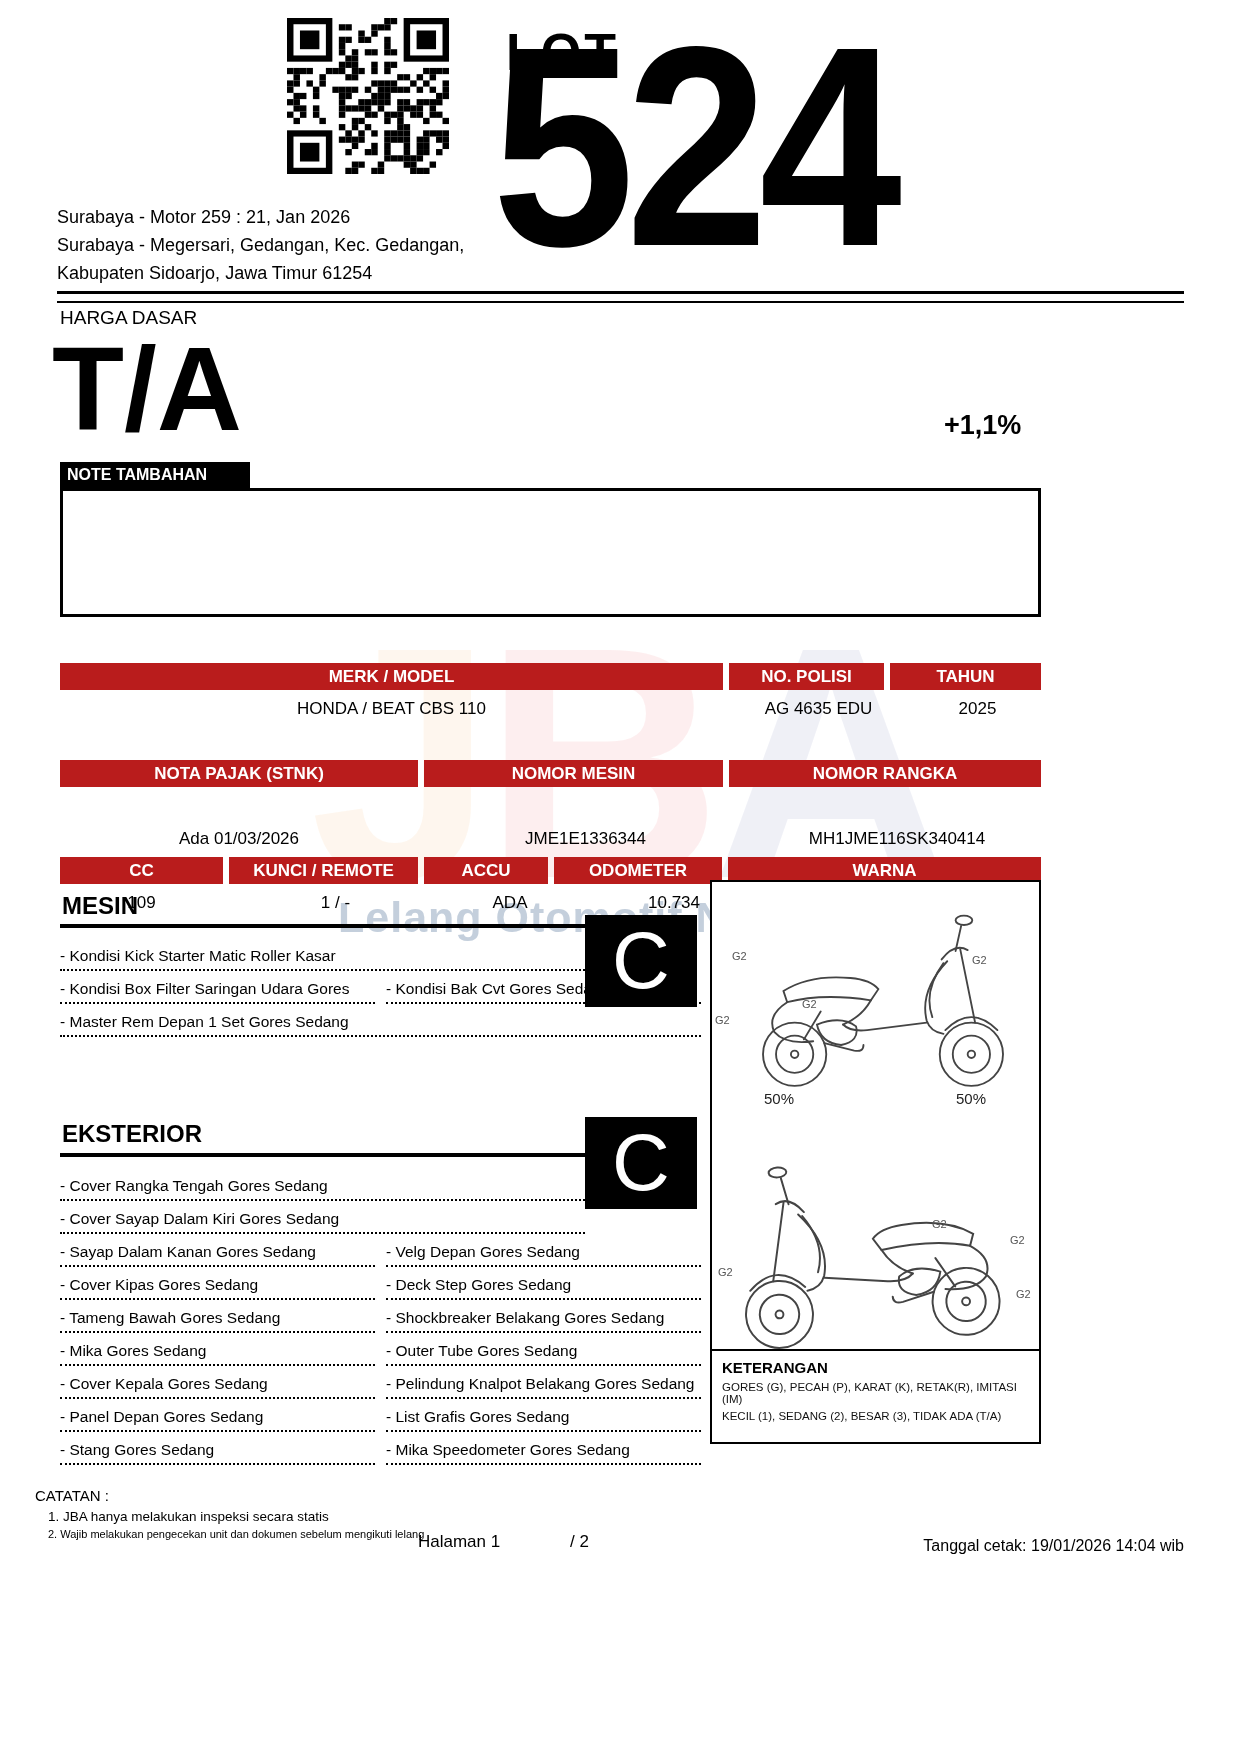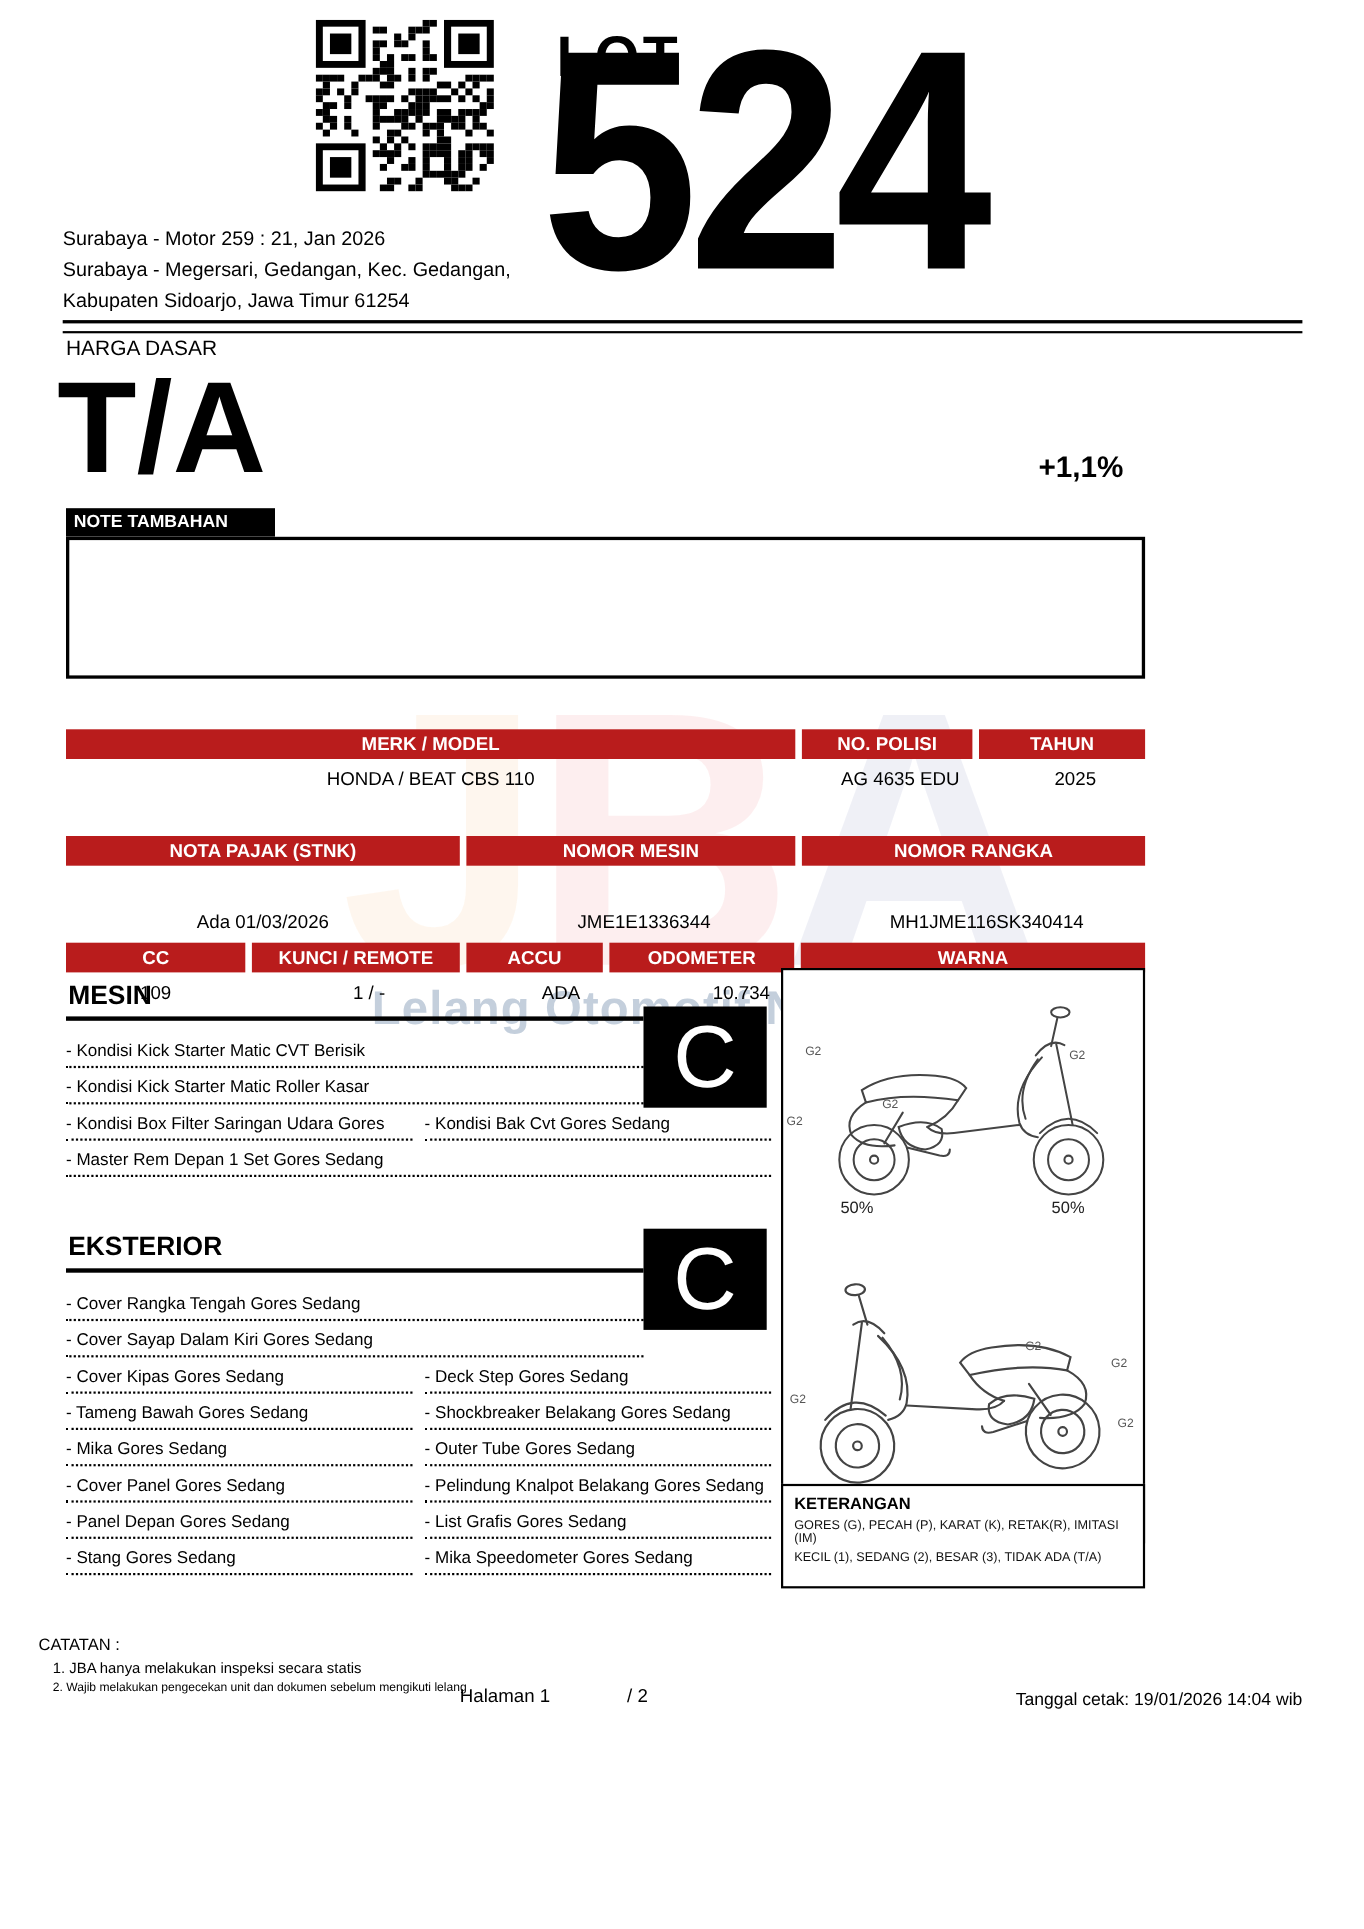--- a/index.html
+++ b/index.html
@@ -354,23 +354,20 @@
     <div class="vc">10.734</div>
     <div class="vc">HITAM</div>
   </div>
 </div>
 
 <div class="abs sec-title mesin-title">MESIN</div>
 <div class="abs mesin-rule"></div>
 <div class="abs mesin-grade grade-box">C</div>
 <div class="abs mesin-items">
   <div class="irow">
-    <div class="icell w-narrow">- Kondisi Kick Starter Matic CVT Berisik</div>
-  </div>
-  <div class="irow">
     <div class="icell w-narrow">- Kondisi Kick Starter Matic Roller Kasar</div>
   </div>
   <div class="irow">
     <div class="icell w-half">- Kondisi Box Filter Saringan Udara Gores</div>
     <div class="icell w-half">- Kondisi Bak Cvt Gores Sedang</div>
   </div>
   <div class="irow">
     <div class="icell w-full">- Master Rem Depan 1 Set Gores Sedang</div>
   </div>
 </div>
@@ -379,33 +376,37 @@
 <div class="abs eks-rule"></div>
 <div class="abs eks-grade grade-box">C</div>
 <div class="abs eks-items">
   <div class="irow">
     <div class="icell w-narrow">- Cover Rangka Tengah Gores Sedang</div>
   </div>
   <div class="irow">
     <div class="icell w-narrow">- Cover Sayap Dalam Kiri Gores Sedang</div>
   </div>
   <div class="irow">
+    <div class="icell w-half">- Sayap Dalam Kanan Gores Sedang</div>
+    <div class="icell w-half">- Velg Depan Gores Sedang</div>
+  </div>
+  <div class="irow">
     <div class="icell w-half">- Cover Kipas Gores Sedang</div>
     <div class="icell w-half">- Deck Step Gores Sedang</div>
   </div>
   <div class="irow">
     <div class="icell w-half">- Tameng Bawah Gores Sedang</div>
     <div class="icell w-half">- Shockbreaker Belakang Gores Sedang</div>
   </div>
   <div class="irow">
     <div class="icell w-half">- Mika Gores Sedang</div>
     <div class="icell w-half">- Outer Tube Gores Sedang</div>
   </div>
   <div class="irow">
-    <div class="icell w-half">- Cover Panel Gores Sedang</div>
+    <div class="icell w-half">- Cover Kepala Gores Sedang</div>
     <div class="icell w-half">- Pelindung Knalpot Belakang Gores Sedang</div>
   </div>
   <div class="irow">
     <div class="icell w-half">- Panel Depan Gores Sedang</div>
     <div class="icell w-half">- List Grafis Gores Sedang</div>
   </div>
   <div class="irow">
     <div class="icell w-half">- Stang Gores Sedang</div>
     <div class="icell w-half">- Mika Speedometer Gores Sedang</div>
   </div>

